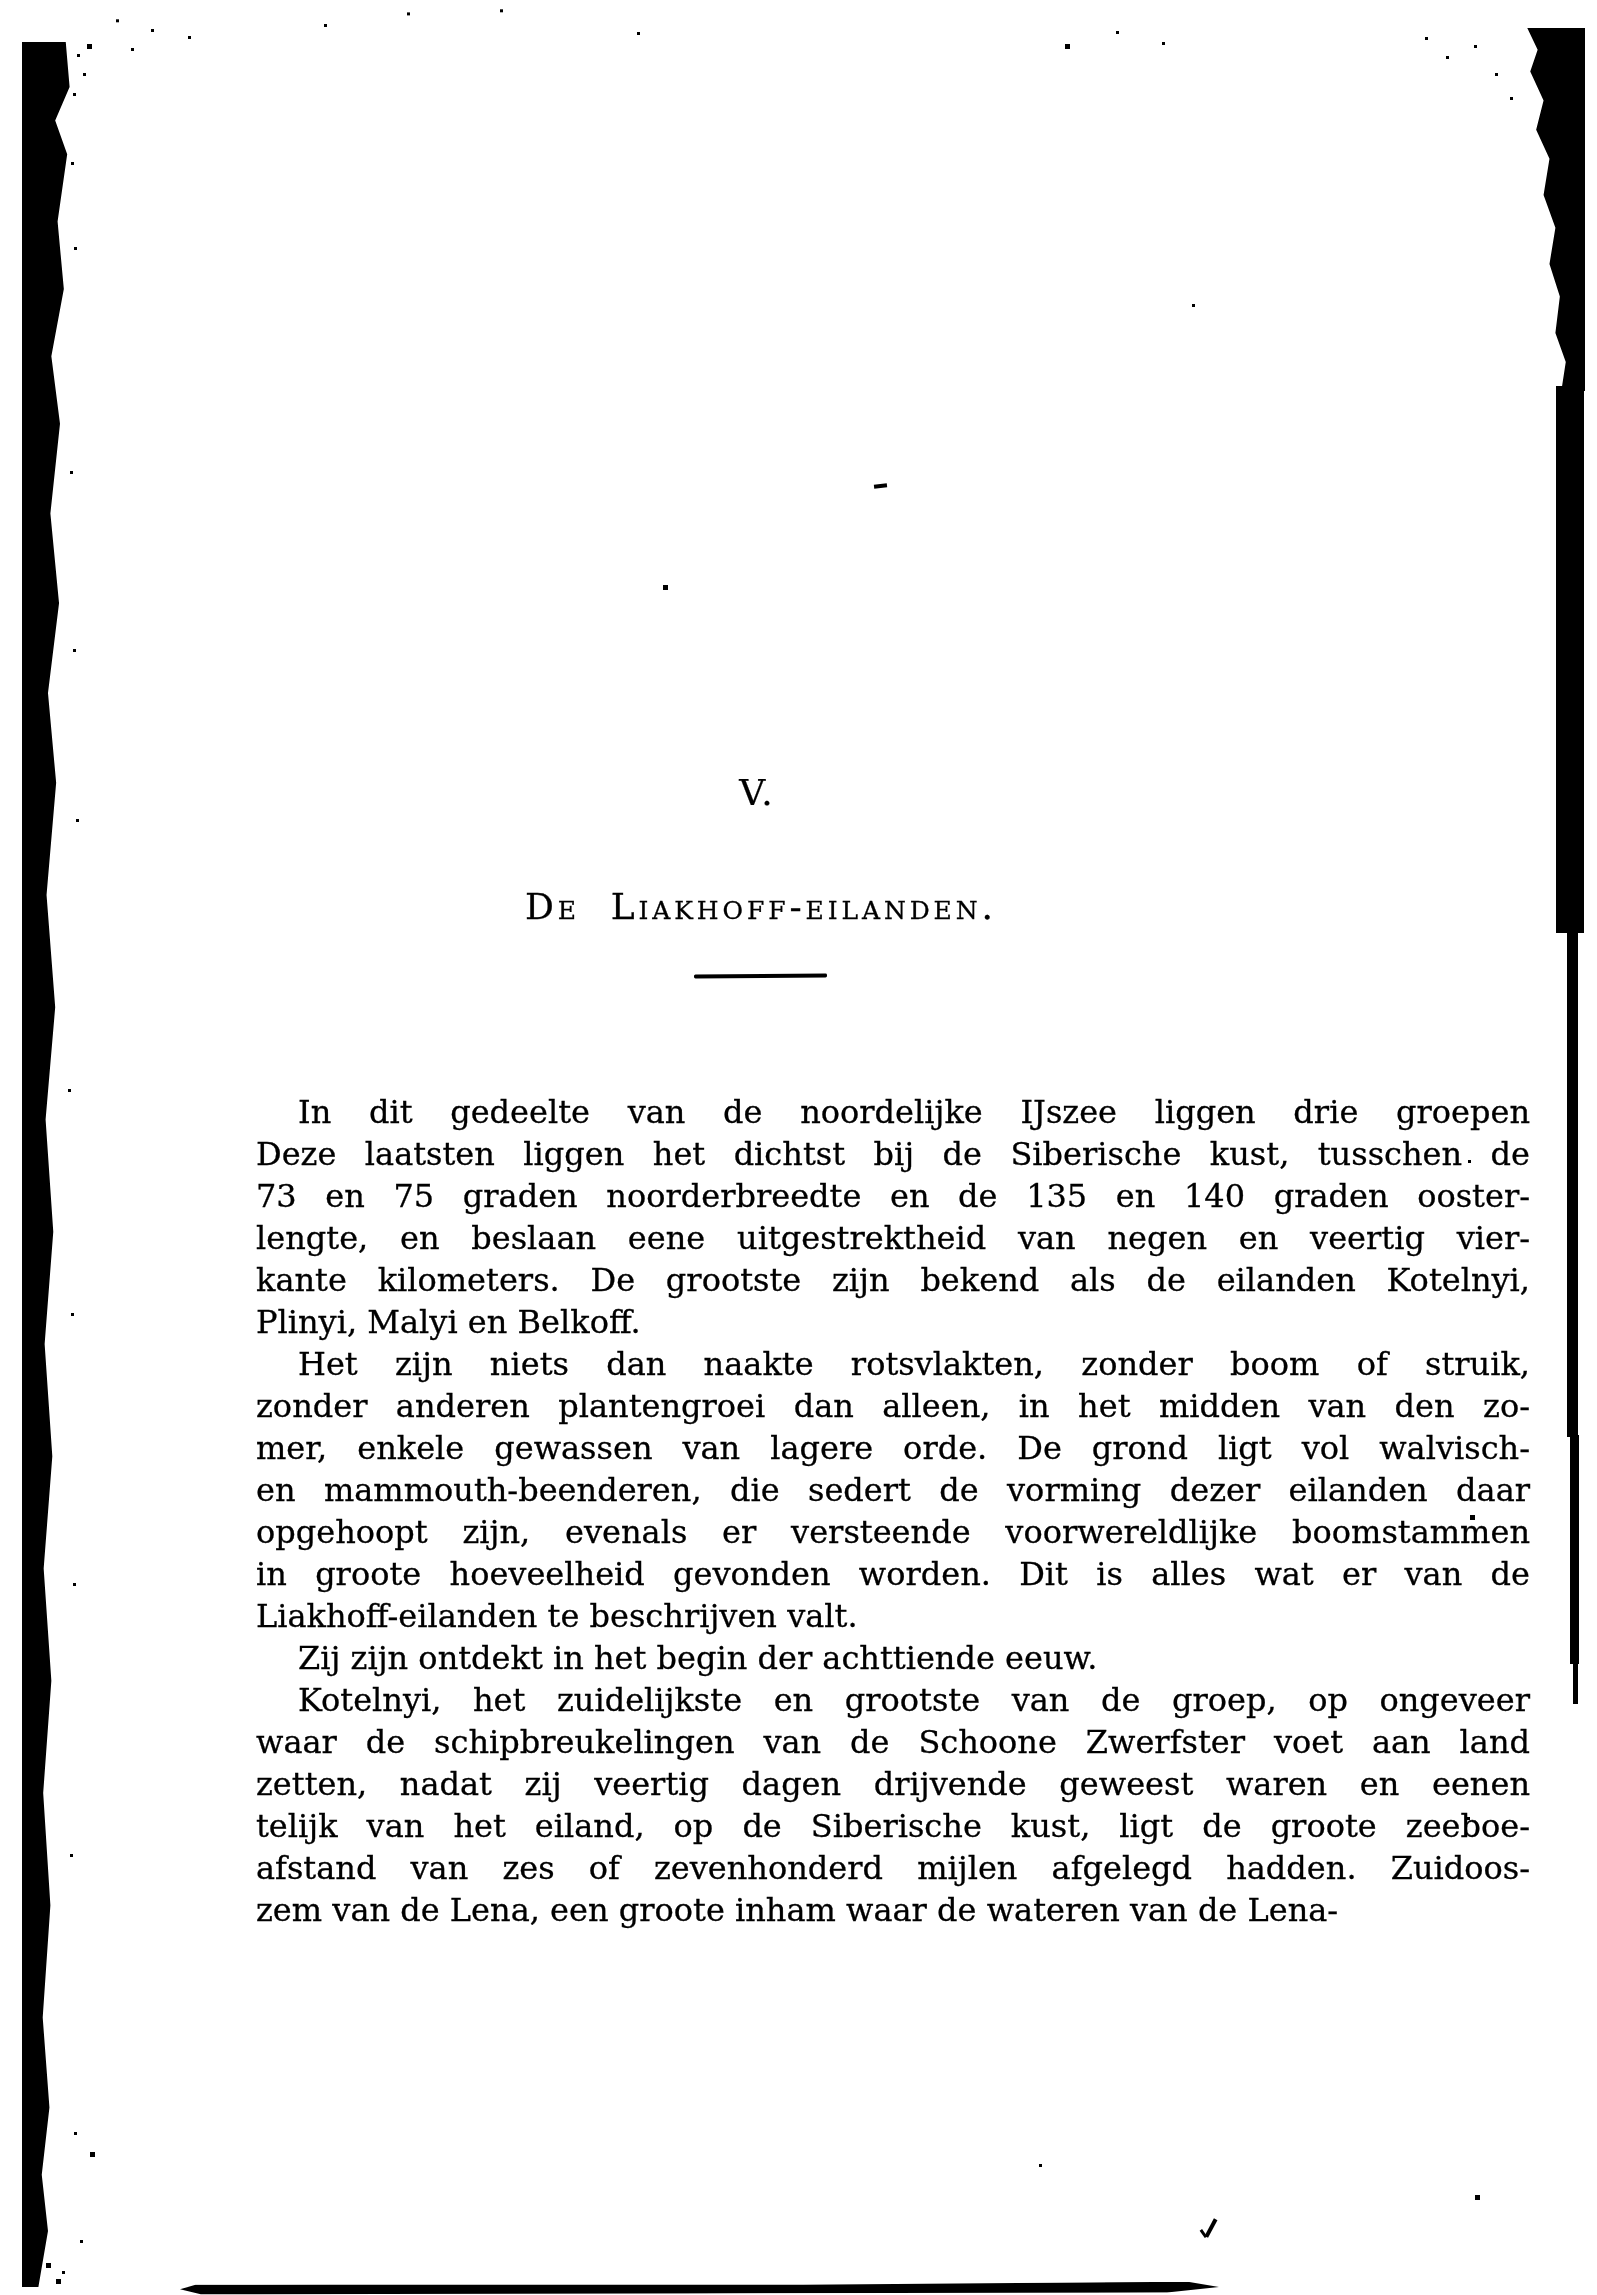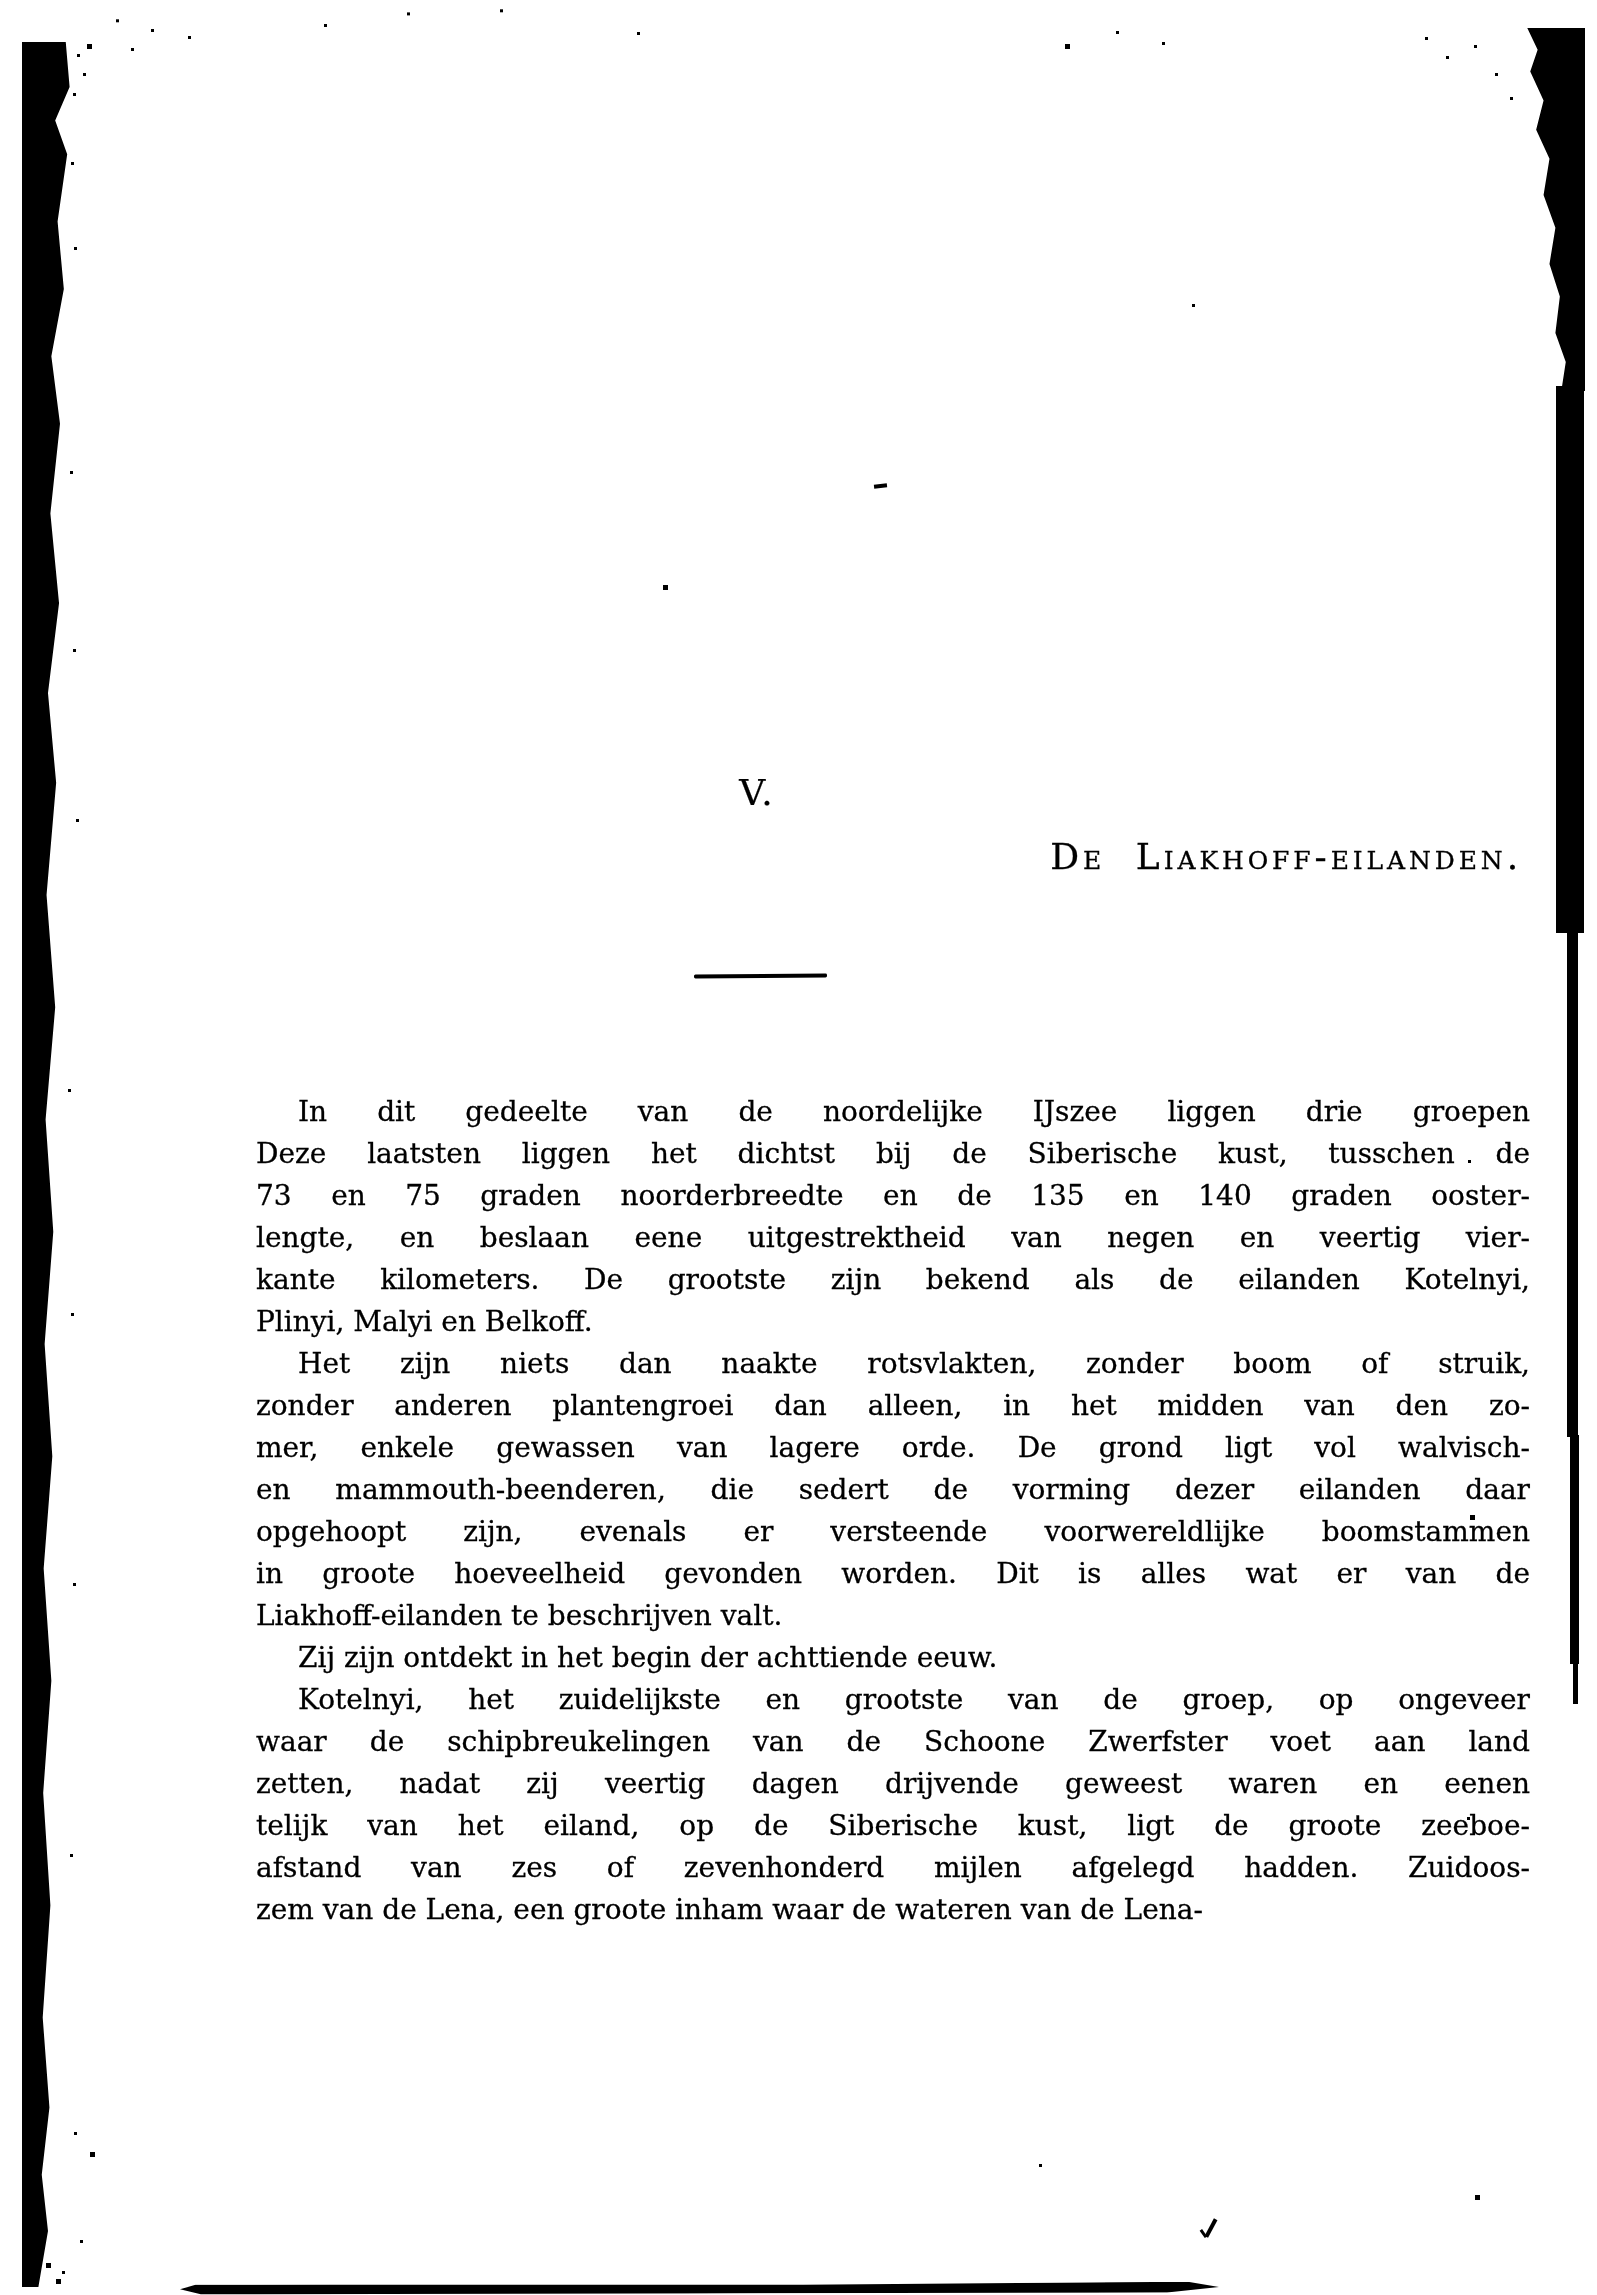--- a/index.html
+++ b/index.html
@@ -11,34 +11,34 @@
   }
   .page{position:absolute;inset:0}
 
   
   .chapter-number{
     position:absolute;left:0;top:772px;width:1514px;
     text-align:center;font-size:36px;letter-spacing:2.3px;
     -webkit-text-stroke:0.2px #000;
   }
   .chapter-title{
-    position:absolute;left:0;top:836px;width:1522px;
-    text-align:right;font-size:36px;
+    position:absolute;left:0;top:886px;width:1522px;
+    text-align:center;font-size:36px;
     font-variant:small-caps;letter-spacing:3.9px;word-spacing:15.4px;
     -webkit-text-stroke:0.3px #000;
   }
   .rule{
     position:absolute;left:694px;top:974px;width:133px;height:3.9px;
     background:#000;border-radius:1.5px;transform:rotate(-0.5deg);
   }
 
   
   .body-text{
     position:absolute;left:256px;top:1091px;width:1274px;
-    font-size:28px;line-height:42px;
+    font-size:32px;line-height:42px;
     -webkit-text-stroke:0.3px #000;
   }
   .line{text-align:justify;text-align-last:justify}
   .line.indent{text-indent:42px}
   .line.no-just{text-align-last:auto}
   .it{}
 
   
   .art{position:absolute;background:#000}
   #leftband{

